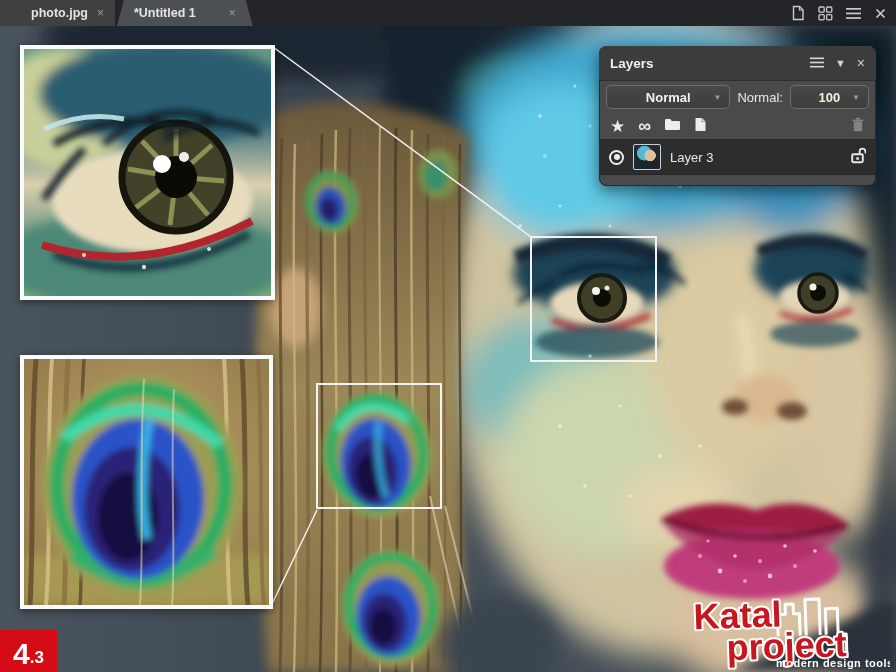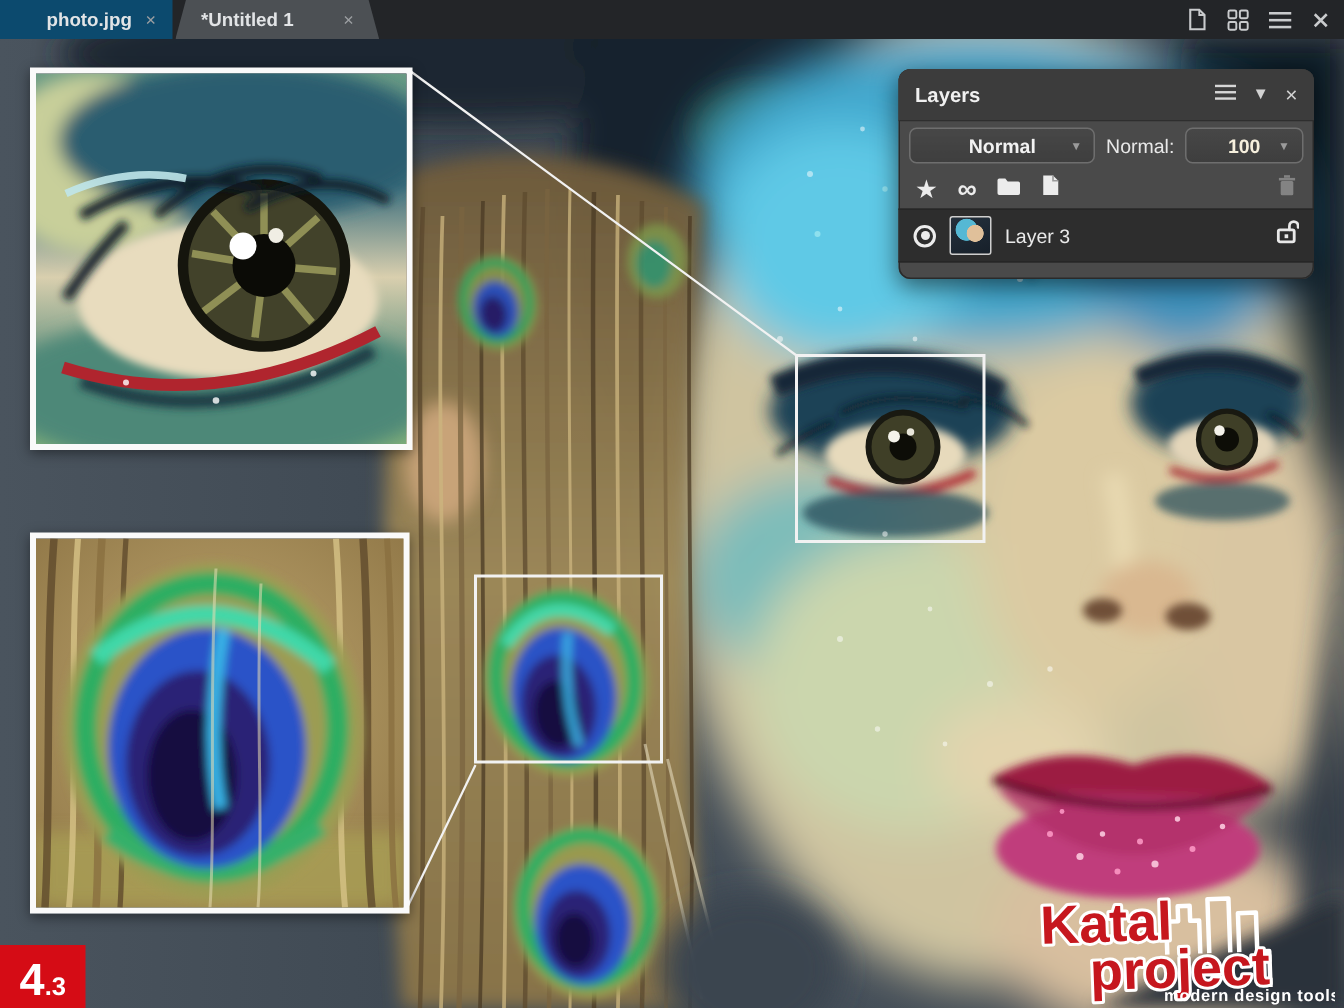--- a/index.html
+++ b/index.html
@@ -4,21 +4,21 @@
 <style>
   html,body{margin:0;padding:0;background:#1b1d1f;}
   .app{position:relative;width:896px;height:672px;overflow:hidden;
        font-family:"Liberation Sans",sans-serif;background:#232528;}
 
   
   .tabbar{position:absolute;top:0;left:0;right:0;height:26px;background:#232528;
           display:flex;align-items:stretch;z-index:40;}
   .tab{display:flex;align-items:center;gap:9px;padding:0 11px;
        font-size:12.5px;font-weight:bold;color:#e2e4e6;cursor:default;}
-  .tab.inactive{background:#0c4a6e;padding-left:31px;}
+  .tab.inactive{background:#404040;padding-left:31px;}
   .tab.active{background:#4c5054;clip-path:polygon(7px 0,calc(100% - 7px) 0,100% 100%,0 100%);
        padding:0 17px;margin-left:2px;gap:33px;}
   .tab-close{font-size:12px;font-weight:normal;color:#9b9ea1;line-height:1;}
   .tabbar-icons{margin-left:auto;display:flex;align-items:center;gap:13px;padding-right:9px;}
   .tabbar-icons svg{display:block;}
 
   
   .canvas{position:absolute;top:26px;left:0;width:896px;height:646px;background:#3e4852;}
   .photo{position:absolute;inset:0;pointer-events:none;}
 

